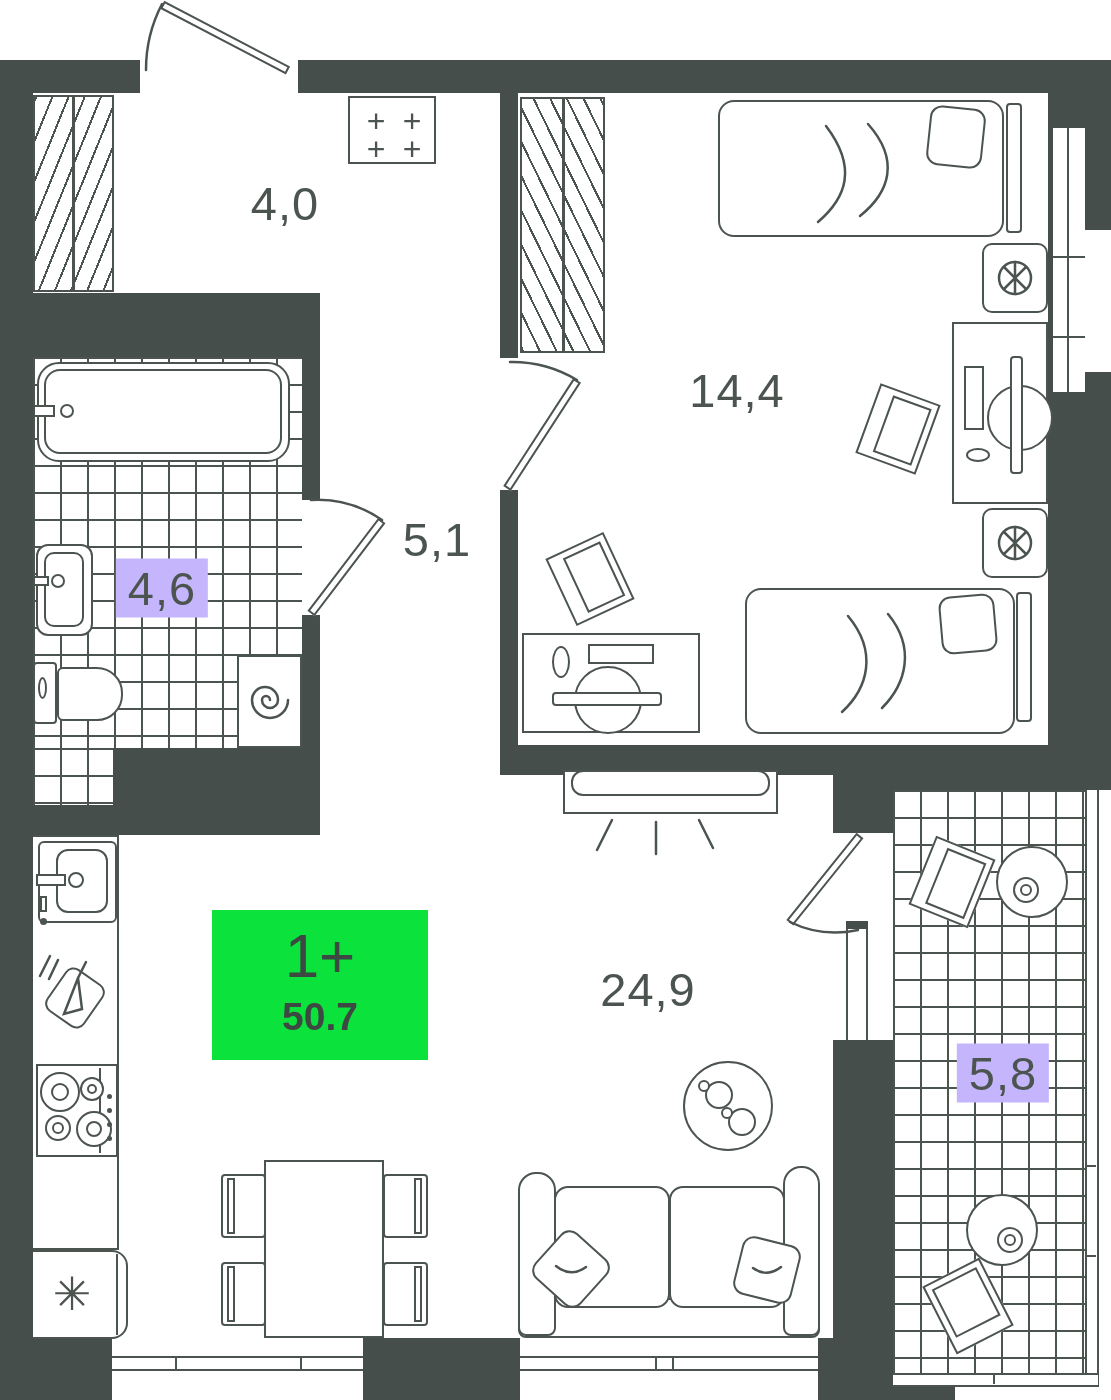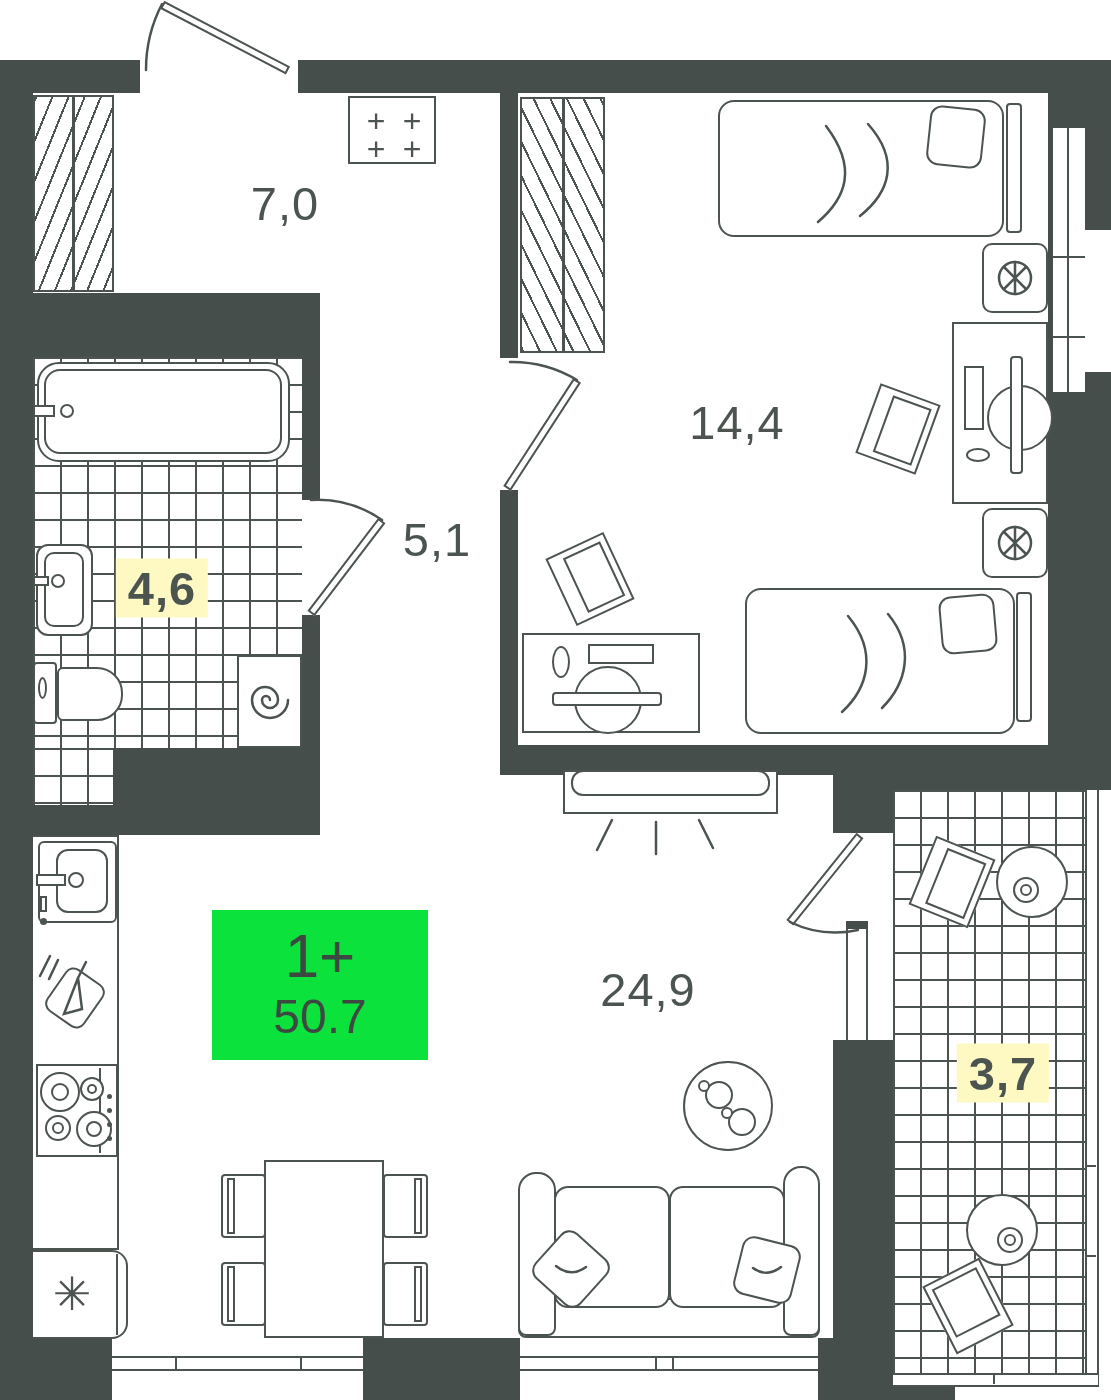--- a/index.html
+++ b/index.html
@@ -12,25 +12,25 @@
   .round{border-radius:50%;}
   .dot{position:absolute;background:#4C5450;border-radius:50%;}
   .tiles{position:absolute;
     background-image:
       repeating-linear-gradient(to right,#4C5450 0 1.8px,transparent 1.8px 27px),
       repeating-linear-gradient(to bottom,#4C5450 0 1.8px,transparent 1.8px 27px);}
   .hatch1{background-image:repeating-linear-gradient(112deg,#4C5450 0 2px,transparent 2px 15px);}
   .hatch2{background-image:repeating-linear-gradient(64deg,#4C5450 0 2px,transparent 2px 15px);}
   .lbl{position:absolute;transform:translate(-50%,-50%);color:#4C5450;font-size:47px;
        letter-spacing:1px;white-space:nowrap;}
-  .patch{background:#fef9c3;padding:2px 12px;font-weight:bold;}
+  .patch{background:#c4b5fd;padding:2px 12px;}
   .leaf{position:absolute;height:9px;background:#fff;border:2.5px solid #4C5450;box-sizing:border-box;}
   .badge{position:absolute;display:flex;flex-direction:column;align-items:center;justify-content:center;}
   .badge .l1{font-size:62px;line-height:64px;font-weight:500;}
-  .badge .l2{font-size:48px;line-height:58px;font-weight:400;}
+  .badge .l2{font-size:39px;line-height:58px;font-weight:700;}
   .plus{position:absolute;transform:translate(-50%,-50%);color:#4C5450;font-size:32px;font-weight:400;}
   .snow{position:absolute;transform:translate(-50%,-50%);color:#4C5450;font-size:46px;}
   svg.overlay{position:absolute;left:0;top:0;pointer-events:none;}
   .winline-h{position:absolute;height:2px;background:#4C5450;}
   .winline-v{position:absolute;width:2px;background:#4C5450;}
 </style>
 </head>
 <body>
 
 <div class="plan">
@@ -266,25 +266,25 @@
 
     <path d="M78,978 L64,1014 L82,1009 Z M78,978 L86,962"></path>
     <path d="M50,956 L40,976 M58,960 L49,979"></path>
 
     <path d="M612,820 L597,850 M656,822 L656,854 M699,820 L713,848"></path>
 
     <path d="M556,1266 Q571,1278 586,1267"></path>
     <path d="M753,1268 Q767,1278 781,1267"></path>
   </svg>
 
-  <span class="lbl" style="left:285px;top:203px">7,0</span>
-  <span class="lbl" style="left:737px;top:422px">14,4</span>
+  <span class="lbl" style="left:285px;top:203px">4,0</span>
+  <span class="lbl" style="left:737px;top:390px">14,4</span>
   <span class="lbl" style="left:437px;top:539px">5,1</span>
   <span class="lbl patch" style="left:162px;top:588px">4,6</span>
   <span class="lbl" style="left:648px;top:989px">24,9</span>
-  <span class="lbl patch" style="left:1003px;top:1073px">3,7</span>
+  <span class="lbl patch" style="left:1003px;top:1073px">5,8</span>
 
   <div class="badge" style="left:212px;top:910px;width:216px;height:150px;background:#0BE23C;color:#3E4843">
     <div class="l1">1+</div>
     <div class="l2">50.7</div>
   </div>
 
 </div>
 
 </body></html>

